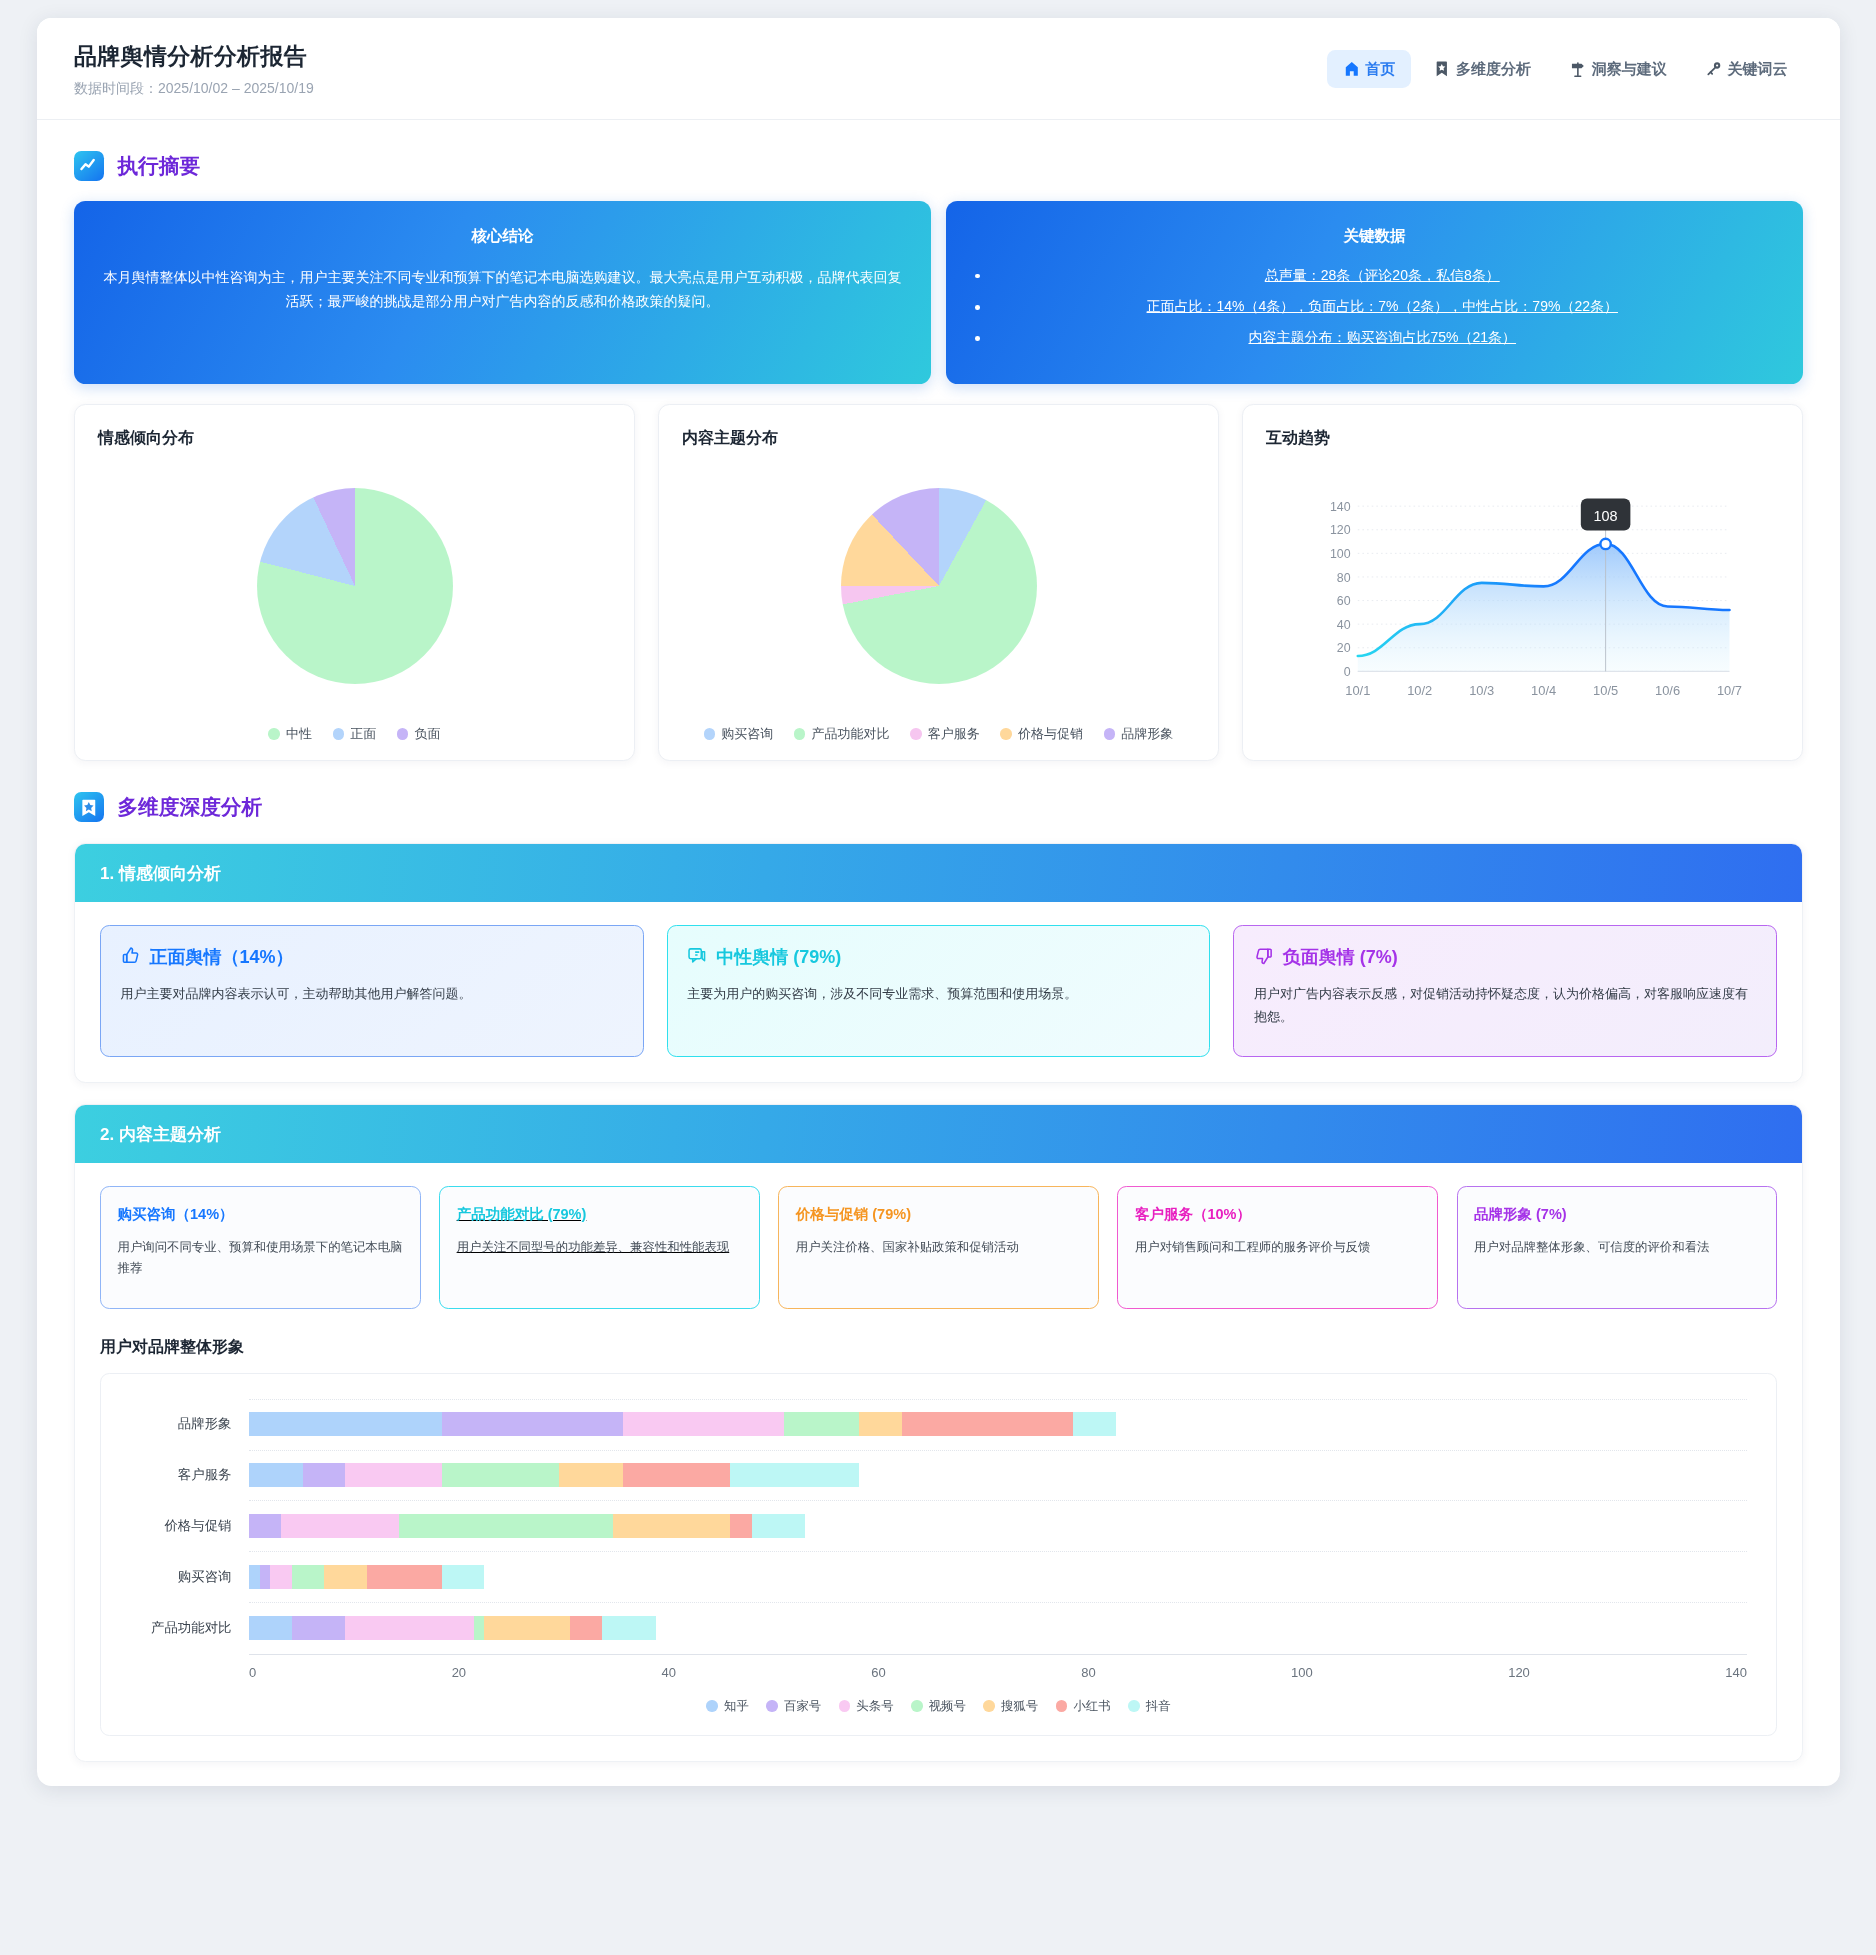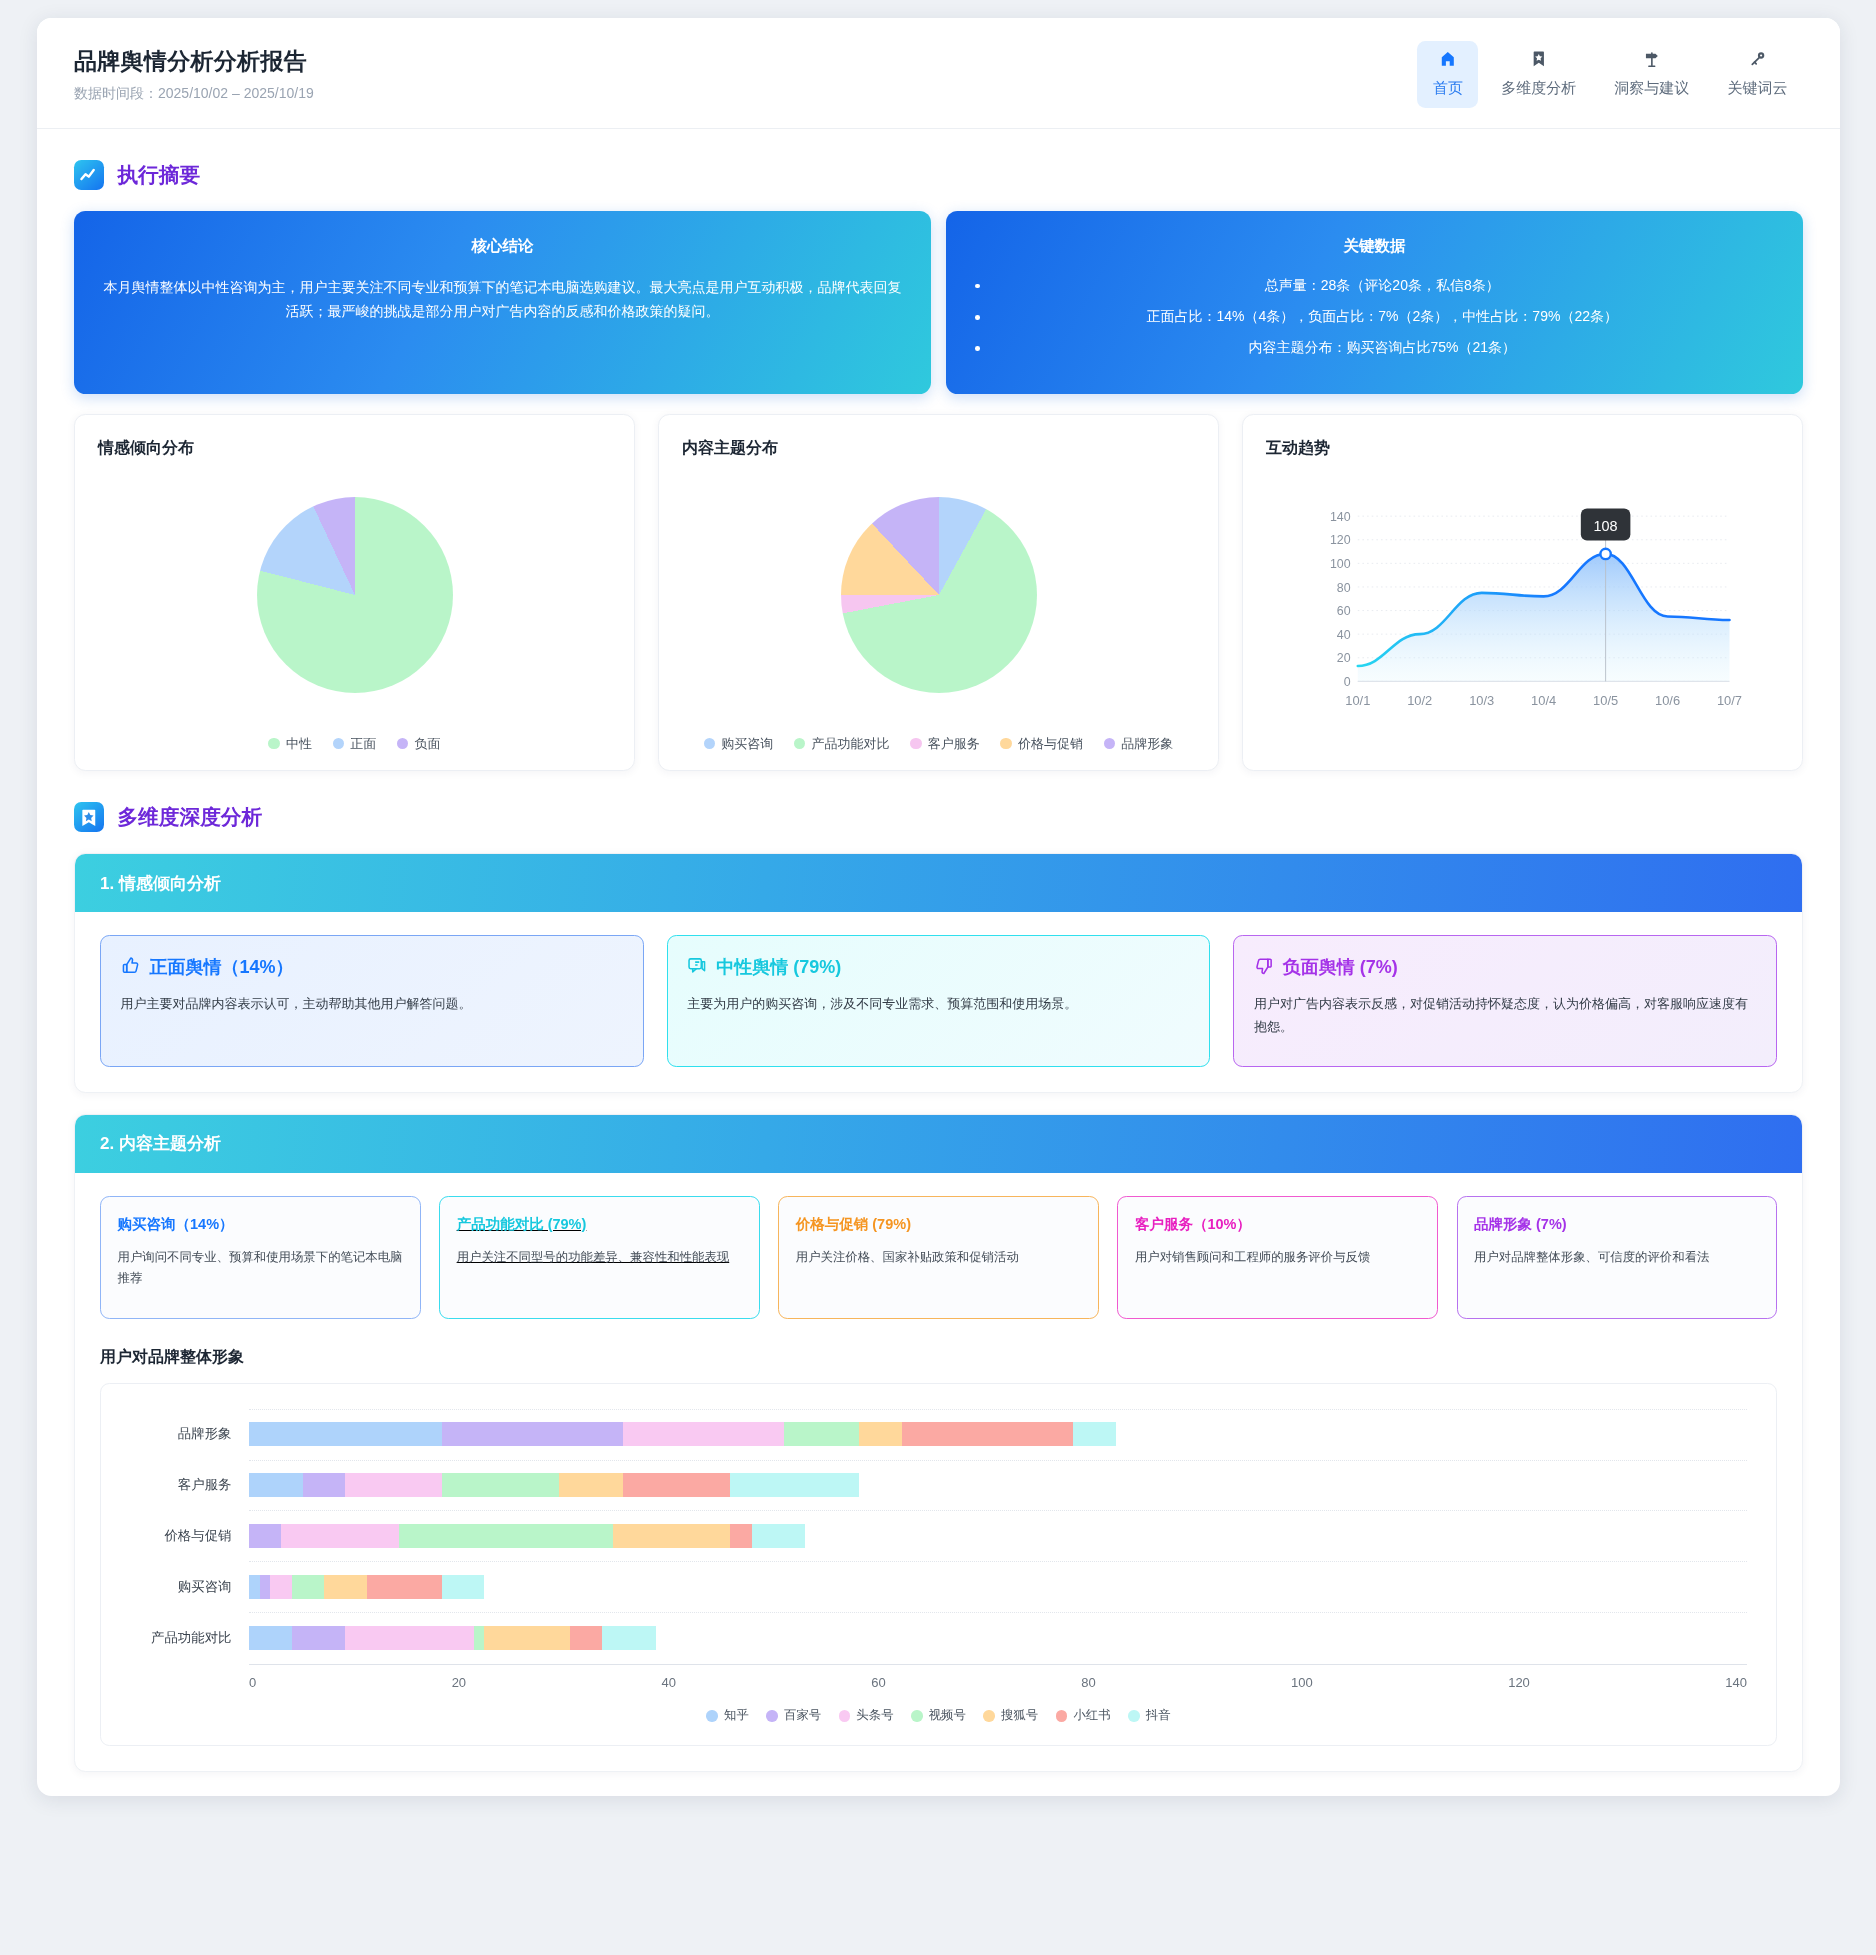--- a/index.html
+++ b/index.html
@@ -30,25 +30,24 @@
     background: #fff;
   }
   .title-block h1 {
     font-size: 23px; font-weight: 700; color: #1c2633; letter-spacing: 0.3px;
   }
   .title-block .sub {
     margin-top: 8.3px; font-size: 14px; color: #9aa4b2; font-weight: 400;
   }
   .nav { display: flex; align-items: center; gap: 7.2px; }
   .nav-item {
-    display: flex; align-items: center; gap: 12px;
+    display: flex; align-items: center; gap: 5px;
     padding: 9.3px 15.5px; border-radius: 8.3px;
-    font-size: 15px; color: #5a6personally; color: #5d6b7c; font-weight: 400;
+    font-size: 15px; color: #5a6personally; color: #5d6b7c; font-weight: 700;
     white-space: nowrap;
-    flex-direction: column;
   }
   .nav-item.active { background: #e3f0ff; color: #2b7cf0; }
   .nav-ico { width: 17.6px; height: 17.6px; display:block; }
 
   
   .sec-head {
     display: flex; align-items: center; gap: 13.4px;
     padding: 31px 37px 0 37px;
   }
   .sec-badge {
@@ -64,21 +63,21 @@
     display: flex; gap: 15px; padding: 20.7px 37px 0 37px; text-align: center;
   }
   .sum-card {
     flex: 1; border-radius: 11.4px; padding: 25px 26px;
     color: #fff; min-height: 163px;
     background: linear-gradient(118deg, #1464e8 0%, #2b8cf0 42%, #2fc9dd 100%);
     box-shadow: 0 3.1px 13.4px rgba(30,110,220,.22);
   }
   .sum-card h3 { font-size: 15.5px; font-weight: 700; margin-bottom: 17.6px; }
   .sum-card p { font-size: 14px; line-height: 1.72; font-weight: 400; }
-  .sum-card ul { list-style: none; }
+  .sum-card ul { list-style: none; text-decoration: underline; }
   .sum-card li {
     font-size: 14px; line-height: 1.5; margin-bottom: 10.3px;
     padding-left: 15.5px; position: relative;
   }
   .sum-card li::before {
     content: ""; position: absolute; left: 3.1px; top: 8.8px;
     width: 4.7px; height: 4.7px; border-radius: 50%; background: #fff;
   }
 
   

